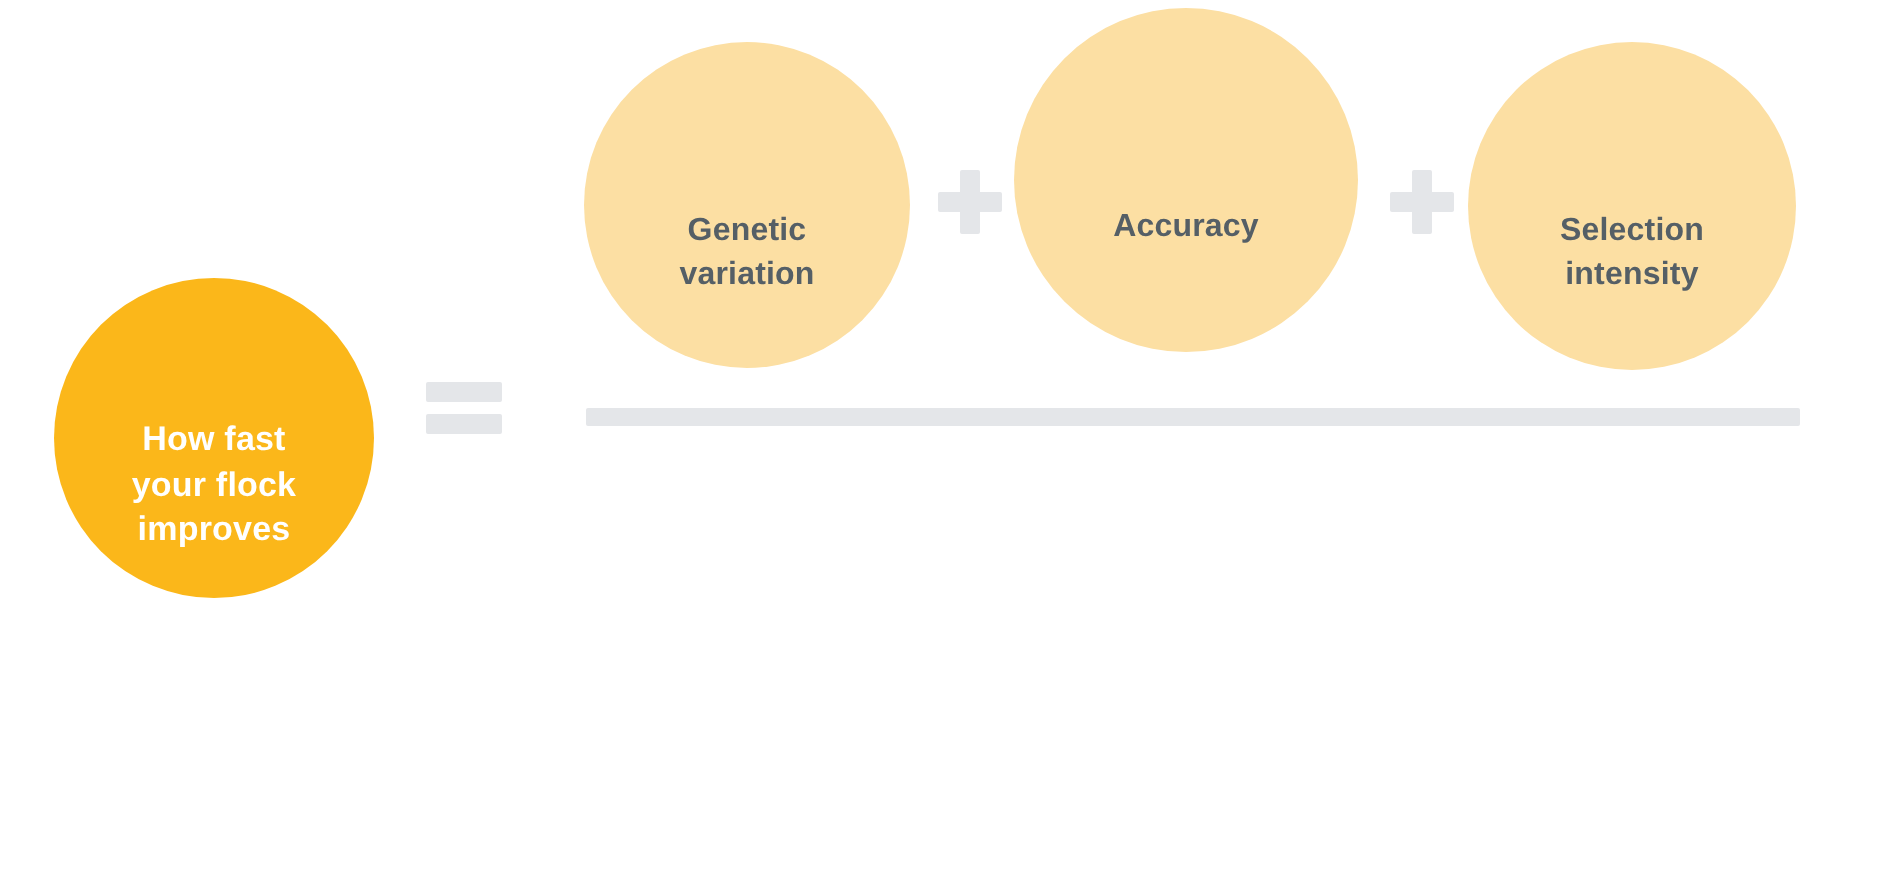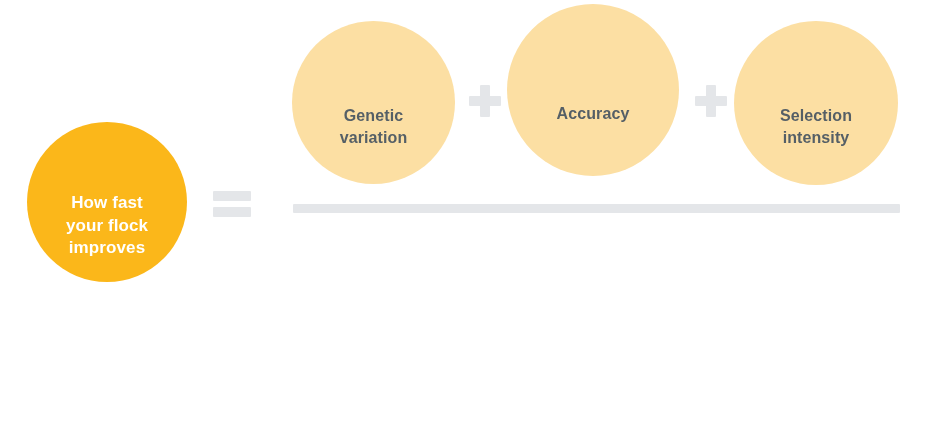--- a/index.html
+++ b/index.html
@@ -34,21 +34,21 @@
     font-weight: bold;
     line-height: 1.35;
     letter-spacing: 0.1px;
     white-space: pre-line;
     margin-top: 48px;
   }
 
   
   .circle--result {
     left: 27px;
-    top: 122px;
+    top: 139px;
     width: 160px;
     height: 160px;
     background: #FBB71A;
   }
   .circle--result .circle-label {
     color: #ffffff;
     font-size: 17px;
   }
 
   

